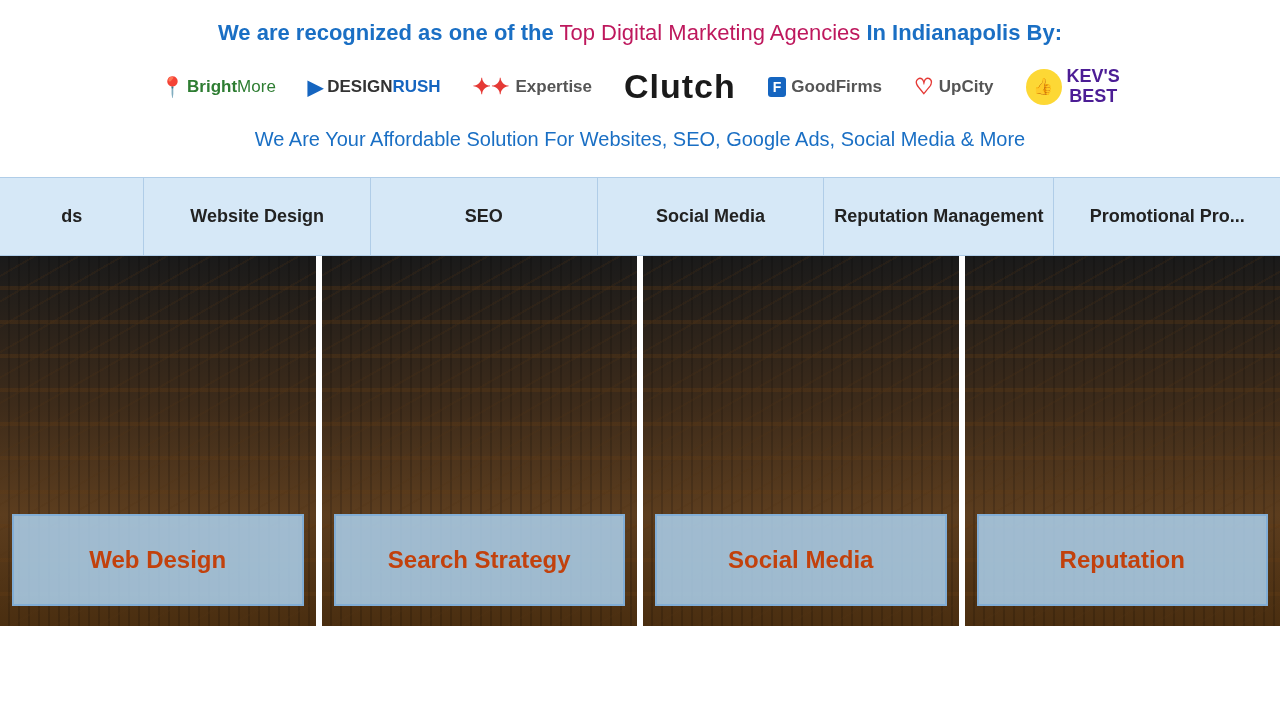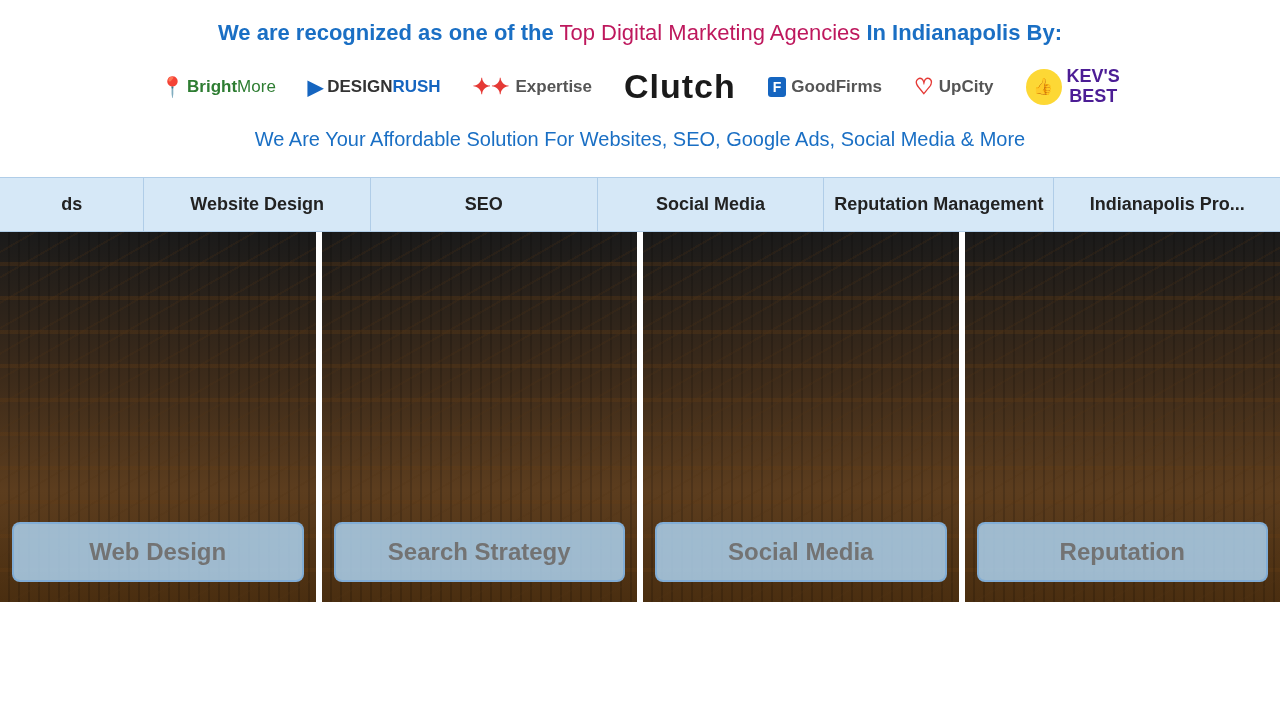--- a/index.html
+++ b/index.html
@@ -148,21 +148,21 @@
       width: 100%;
       background: #d6e8f7;
       border-top: 1px solid #b0cde8;
       border-bottom: 1px solid #b0cde8;
       margin-top: 16px;
     }
 
     .nav-item {
       flex: 1;
       text-align: center;
-      padding: 16px 10px;
+      padding: 28px 10px;
       font-size: 18px;
       font-weight: 600;
       color: #222;
       border-right: 1px solid #b0cde8;
       cursor: pointer;
       white-space: nowrap;
     }
     .nav-item:first-child {
       border-left: none;
     }
@@ -233,26 +233,26 @@
         );
     }
 
     .card-label {
       position: absolute;
       bottom: 20px;
       left: 12px;
       right: 12px;
       background: rgba(173, 210, 240, 0.85);
       border: 2px solid rgba(100,160,220,0.5);
-      border-radius: 8px;
+      border-radius: 0;
       text-align: center;
-      padding: 14px 8px;
+      padding: 30px 8px;
       font-size: 24px;
       font-weight: 900;
-      color: #737373;
+      color: #c2410c;
       z-index: 10;
     }
 
     .partial-nav-item {
       flex: 0.6;
     }
   </style>
 </head>
 <body>
 
@@ -316,21 +316,21 @@
     <div class="nav-item">
       <span>SEO</span>
     </div>
     <div class="nav-item">
       <span>Social Media</span>
     </div>
     <div class="nav-item">
       <span>Reputation Management</span>
     </div>
     <div class="nav-item">
-      <span>Indianapolis Pro...</span>
+      <span>Promotional Pro...</span>
     </div>
   </div>
 
   <div class="cards-section">
 
     <div class="card">
       <div class="card-bg"></div>
       <div class="card-label">Web Design</div>
     </div>
 

